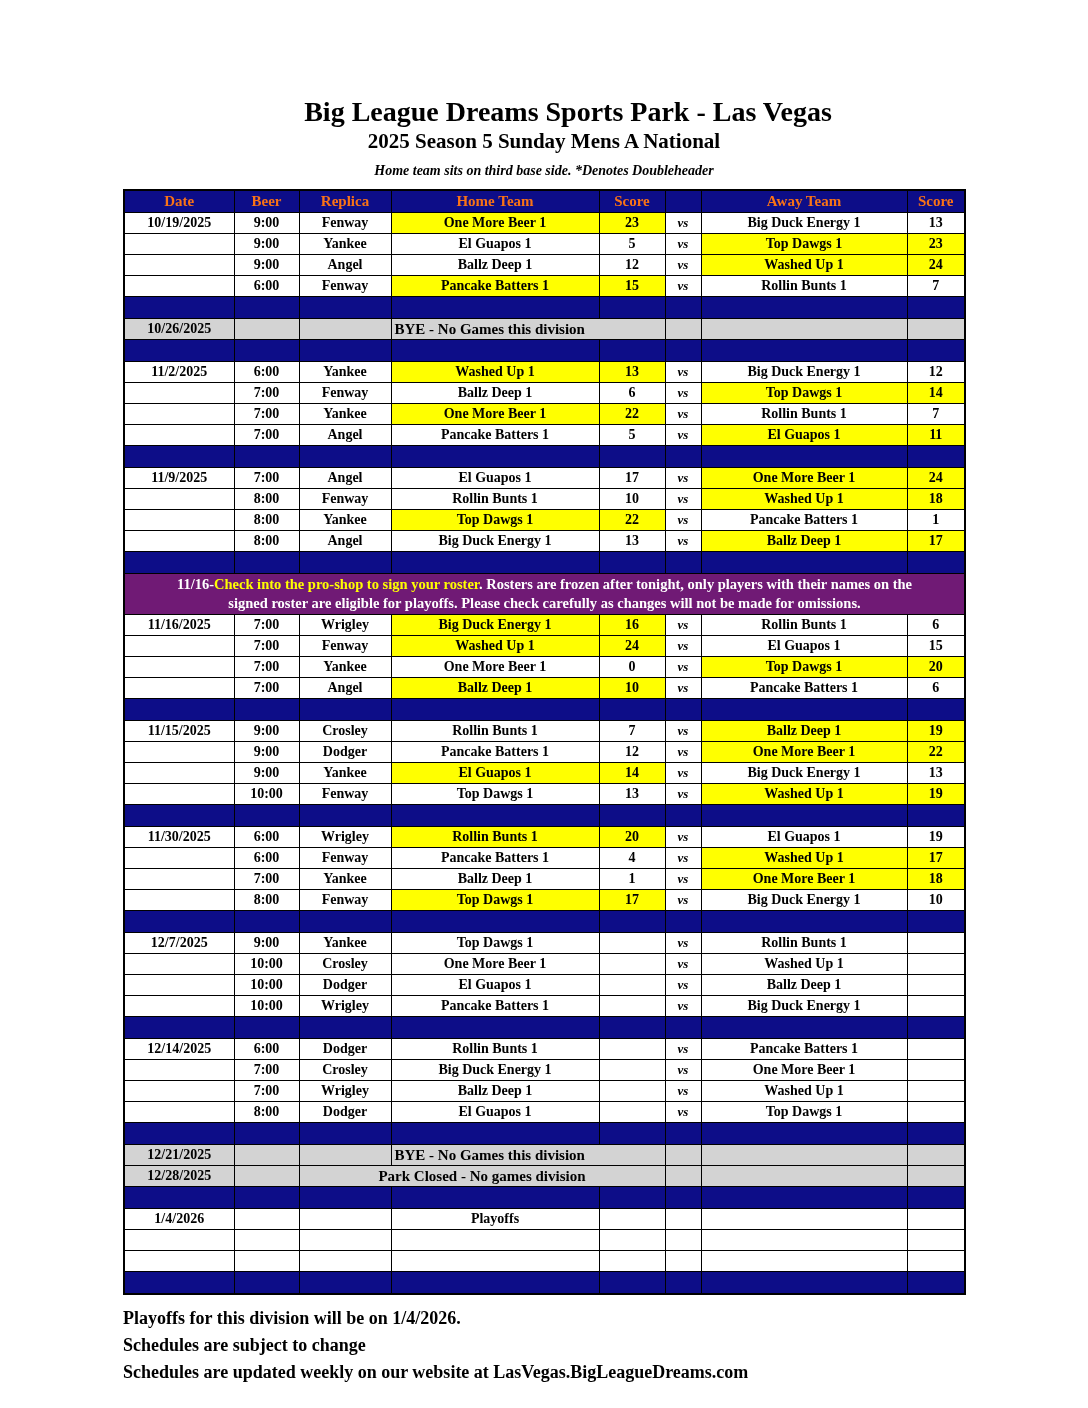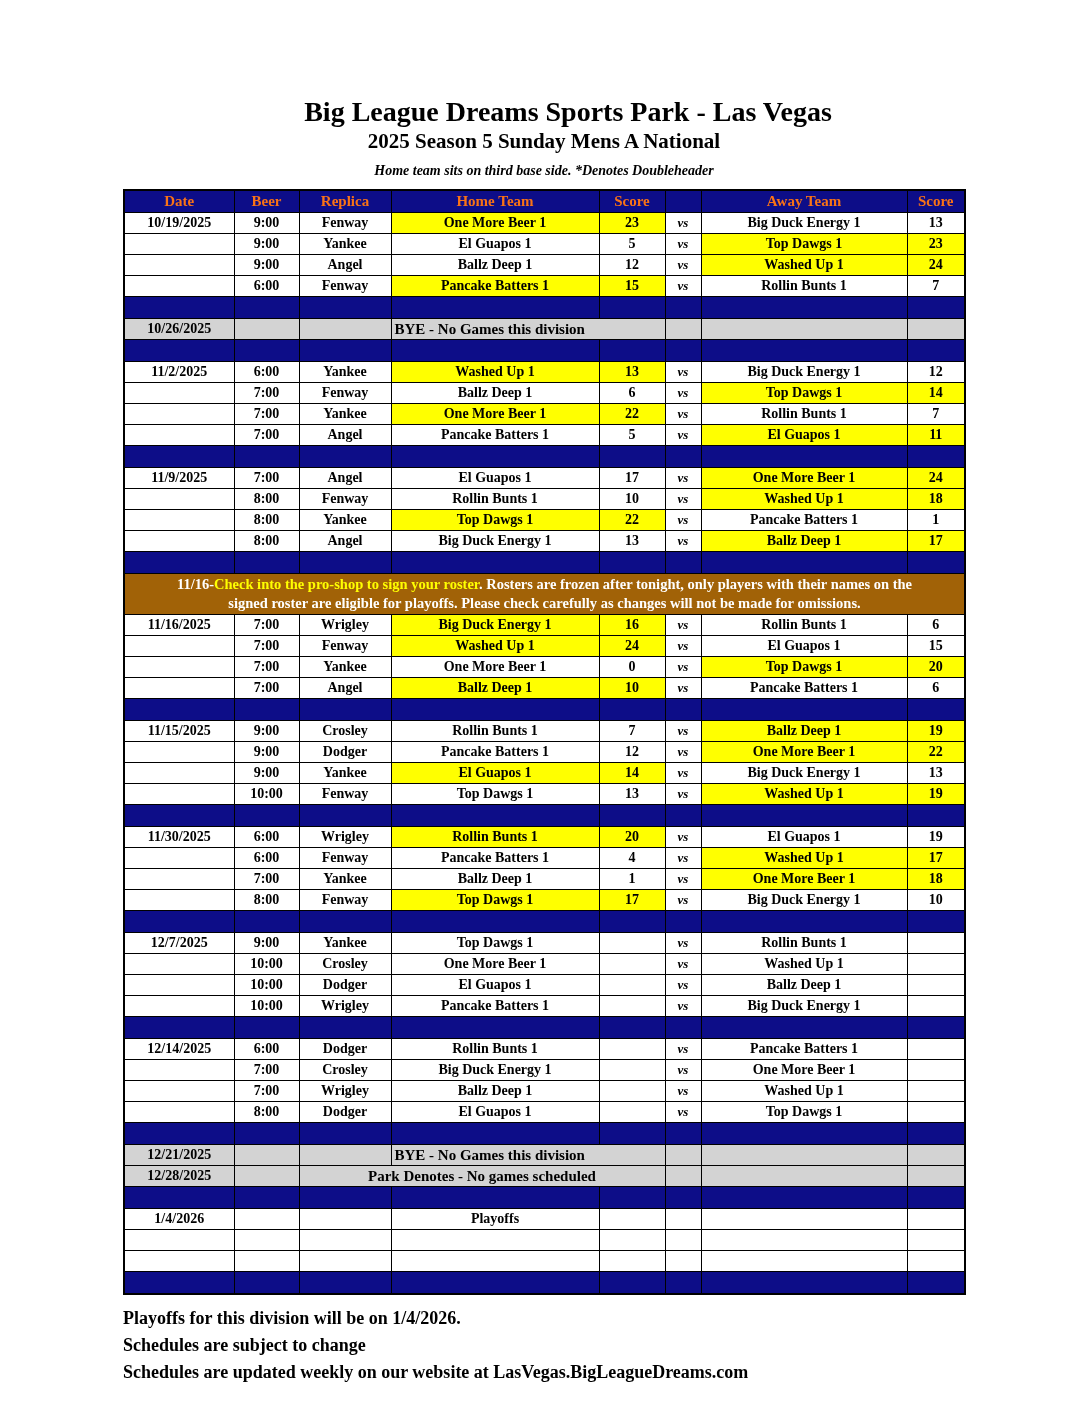--- a/index.html
+++ b/index.html
@@ -28,21 +28,21 @@
     overflow:hidden; white-space:nowrap; font-size:14px;
   }
   .sched th { background:#0D0D88; color:#f97316; font-size:15px; height:21px; }
   tr.sep td { background:#0D0D88; height:21px; }
   td.win { background:#FFFF00; }
   td.vs { font-style:italic; font-size:13px; }
   td.gray { background:#D3D3D3; }
   td.bye-merged { text-align:left; padding-left:3px; font-size:15px; }
   td.closed-merged { font-size:15px; }
   td.banner-cell {
-    background:#a16207; color:#ffffff; height:40px;
+    background:#701a75; color:#ffffff; height:40px;
     font-size:14.5px; line-height:19px; white-space:normal;
   }
   .banner-hl { color:#FFFF00; }
   .footer { margin:10px 0 0 123px; font-weight:bold; font-size:18px; line-height:27px; }
 </style>
 </head>
 <body>
 
 <div class="page">
 
@@ -504,21 +504,21 @@
           <td class="gray"></td>
           <td class="gray"></td>
           <td class="gray bye-merged" colspan="2">BYE - No Games this division</td>
           <td class="gray"></td>
           <td class="gray"></td>
           <td class="gray"></td>
         </tr>
         <tr>
           <td class="gray">12/28/2025</td>
           <td class="gray"></td>
-          <td class="gray closed-merged" colspan="3">Park Denotes - No games scheduled</td>
+          <td class="gray closed-merged" colspan="3">Park Closed - No games division</td>
           <td class="gray"></td>
           <td class="gray"></td>
           <td class="gray"></td>
         </tr>
         <tr class="sep">
           <td></td>
           <td></td>
           <td></td>
           <td></td>
           <td></td>

